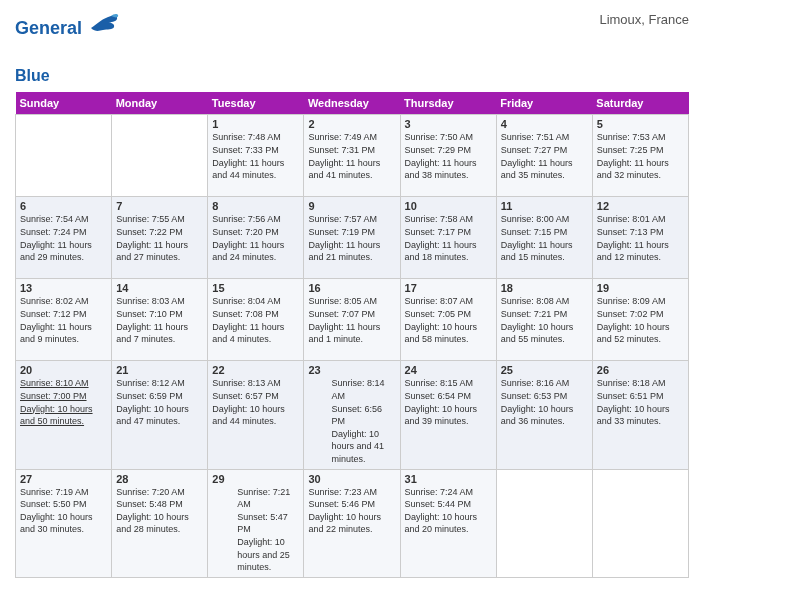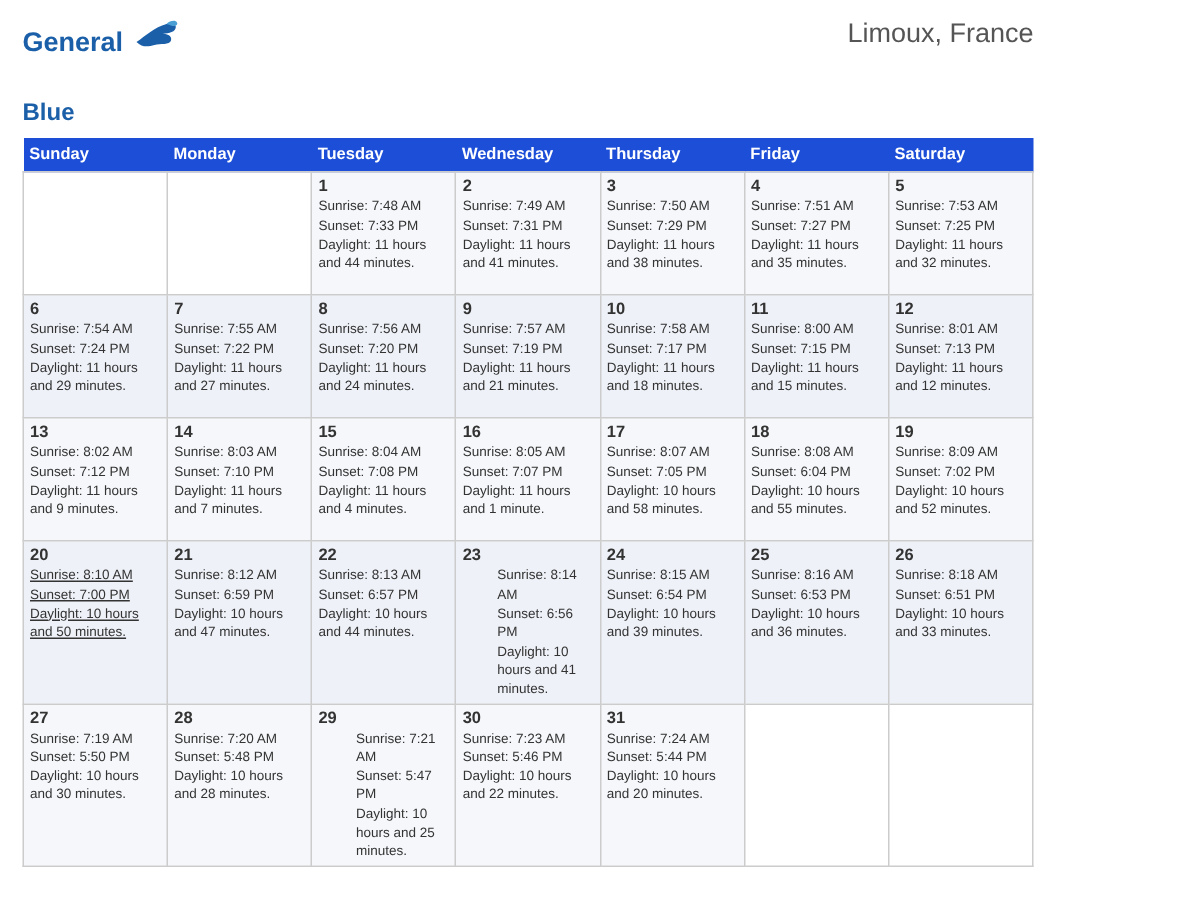--- a/index.html
+++ b/index.html
@@ -43,31 +43,31 @@
     .title-area {
       text-align: right;
     }
     .month-title {
       font-size: 32px;
       font-weight: normal;
       color: #333;
       line-height: 1;
     }
     .location {
-      font-size: 18px;
+      font-size: 13px;
       color: #555;
       margin-top: 2px;
     }
     table {
       width: 100%;
       border-collapse: collapse;
       font-size: 9.5px;
     }
     thead tr th {
-      background: #1d4ed8;
+      background: #a21caf;
       color: #fff;
       padding: 5px 4px;
       text-align: left;
       font-size: 11px;
       font-weight: bold;
     }
     tbody tr td {
       border: 1px solid #ccc;
       padding: 3px 4px;
       vertical-align: top;
@@ -236,21 +236,21 @@
           </td>
           <td>
             <span class="day-num">17</span>
             <div class="day-detail" style="white-space: pre-line;">Sunrise: 8:07 AM
 Sunset: 7:05 PM
 Daylight: 10 hours and 58 minutes.</div>
           </td>
           <td>
             <span class="day-num">18</span>
             <div class="day-detail" style="white-space: pre-line;">Sunrise: 8:08 AM
-Sunset: 6:04 PM
+Sunset: 7:21 PM
 Daylight: 10 hours and 55 minutes.</div>
           </td>
           <td>
             <span class="day-num">19</span>
             <div class="day-detail" style="white-space: pre-line;">Sunrise: 8:09 AM
 Sunset: 7:02 PM
 Daylight: 10 hours and 52 minutes.</div>
           </td>
         </tr>
         <tr>

